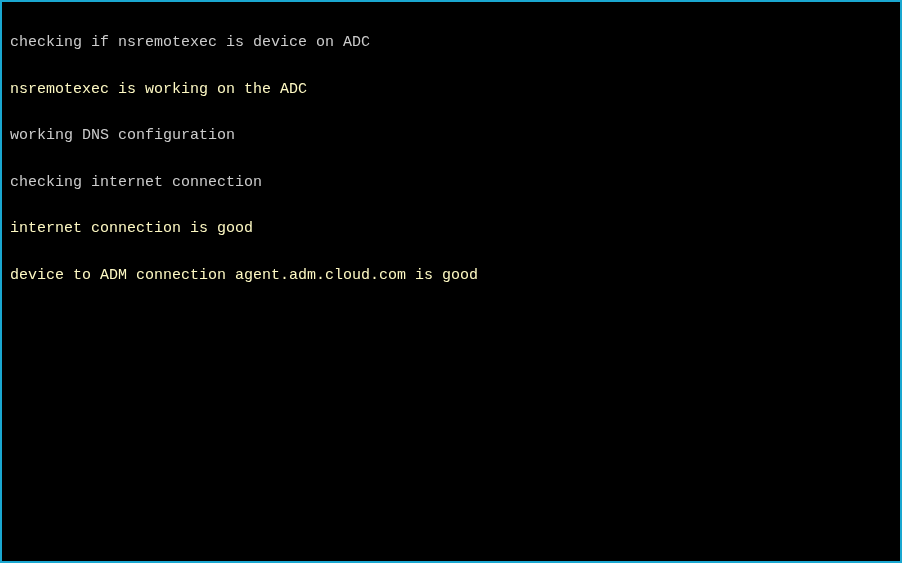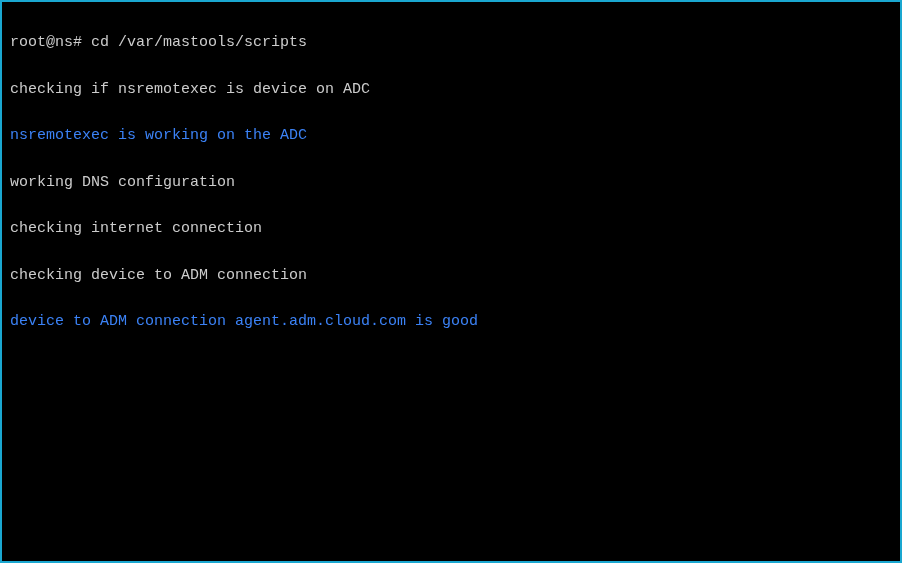--- a/index.html
+++ b/index.html
@@ -13,33 +13,32 @@
     width: 902px;
     height: 563px;
     border: 2px solid #1aa7d0;
     box-sizing: border-box;
     overflow: hidden;
   }
   .term {
     padding: 6px 8px;
     white-space: pre;
   }
-  .green { color: #3b82f6; }
+  .green { color: #fef9c3; }
   .line { display: block; }
 </style>
 </head>
 <body>
 
 <div class="term">
-<span class="line"><span>root@ns# </span><span>cd /var/mastools/scripts</span></span>
 <span class="line">checking if nsremotexec is device on ADC</span>
 <span class="line green">nsremotexec is working on the ADC</span>
 <span class="line">working DNS configuration</span>
 <span class="line">checking internet connection</span>
-<span class="line">checking device to ADM connection</span>
+<span class="line green">internet connection is good</span>
 <span class="line green">device to ADM connection agent.adm.cloud.com is good</span>
 
 
 
 
 
 
 
 
 

